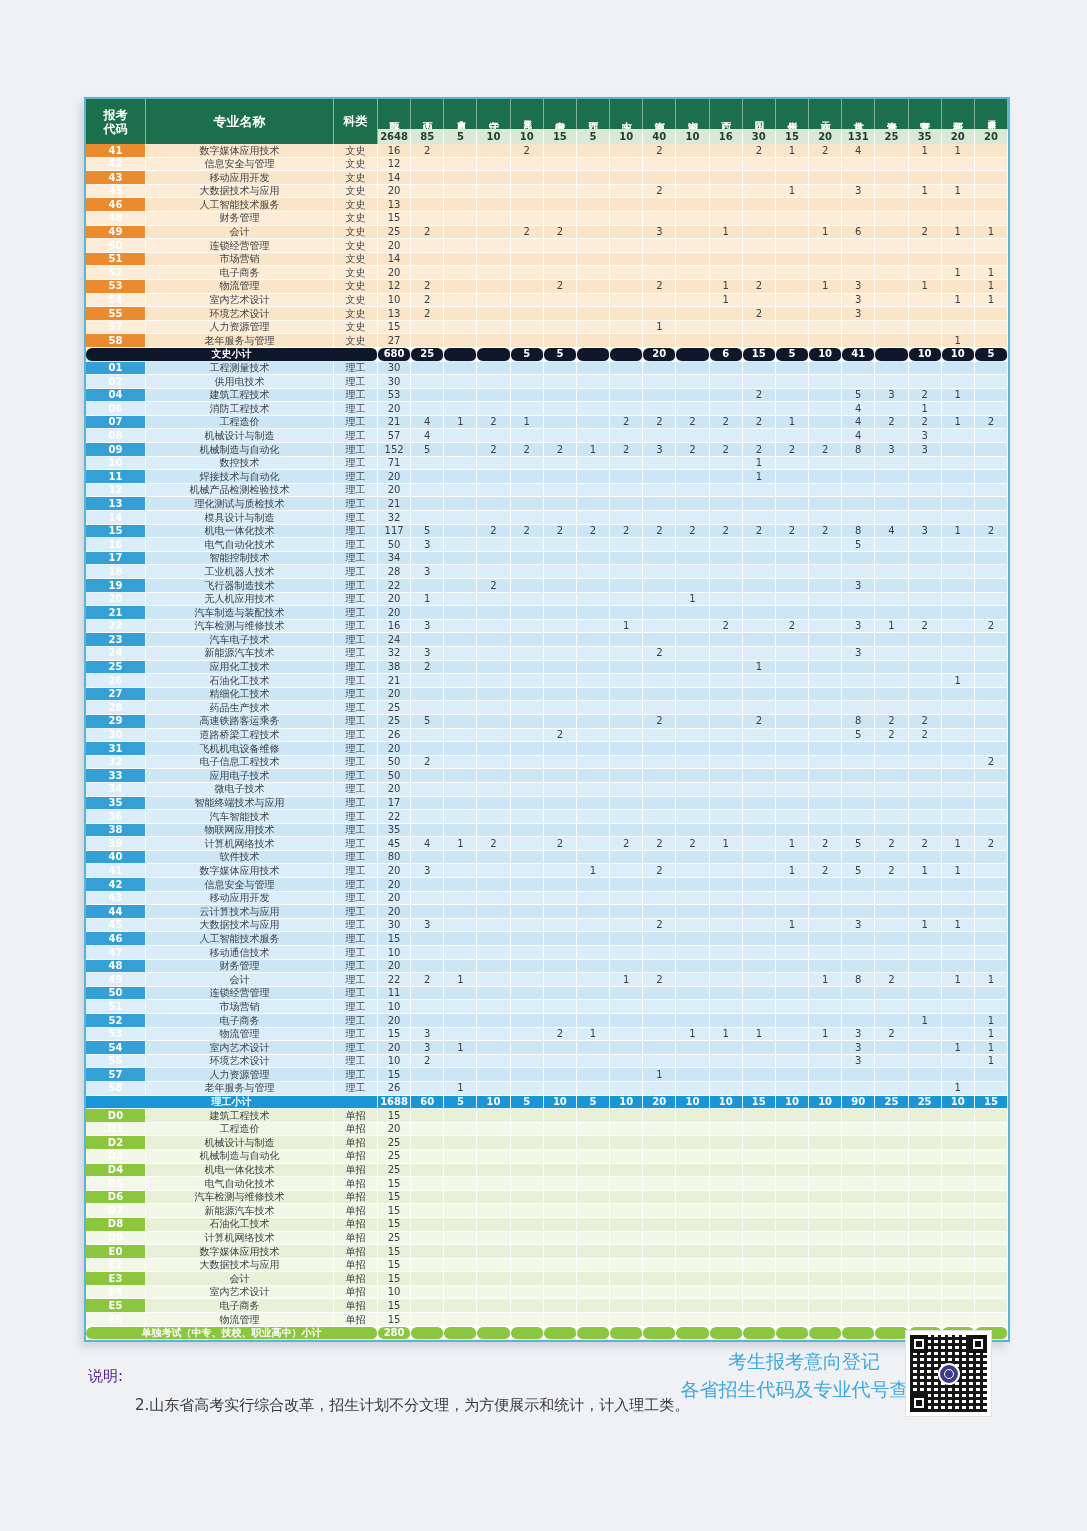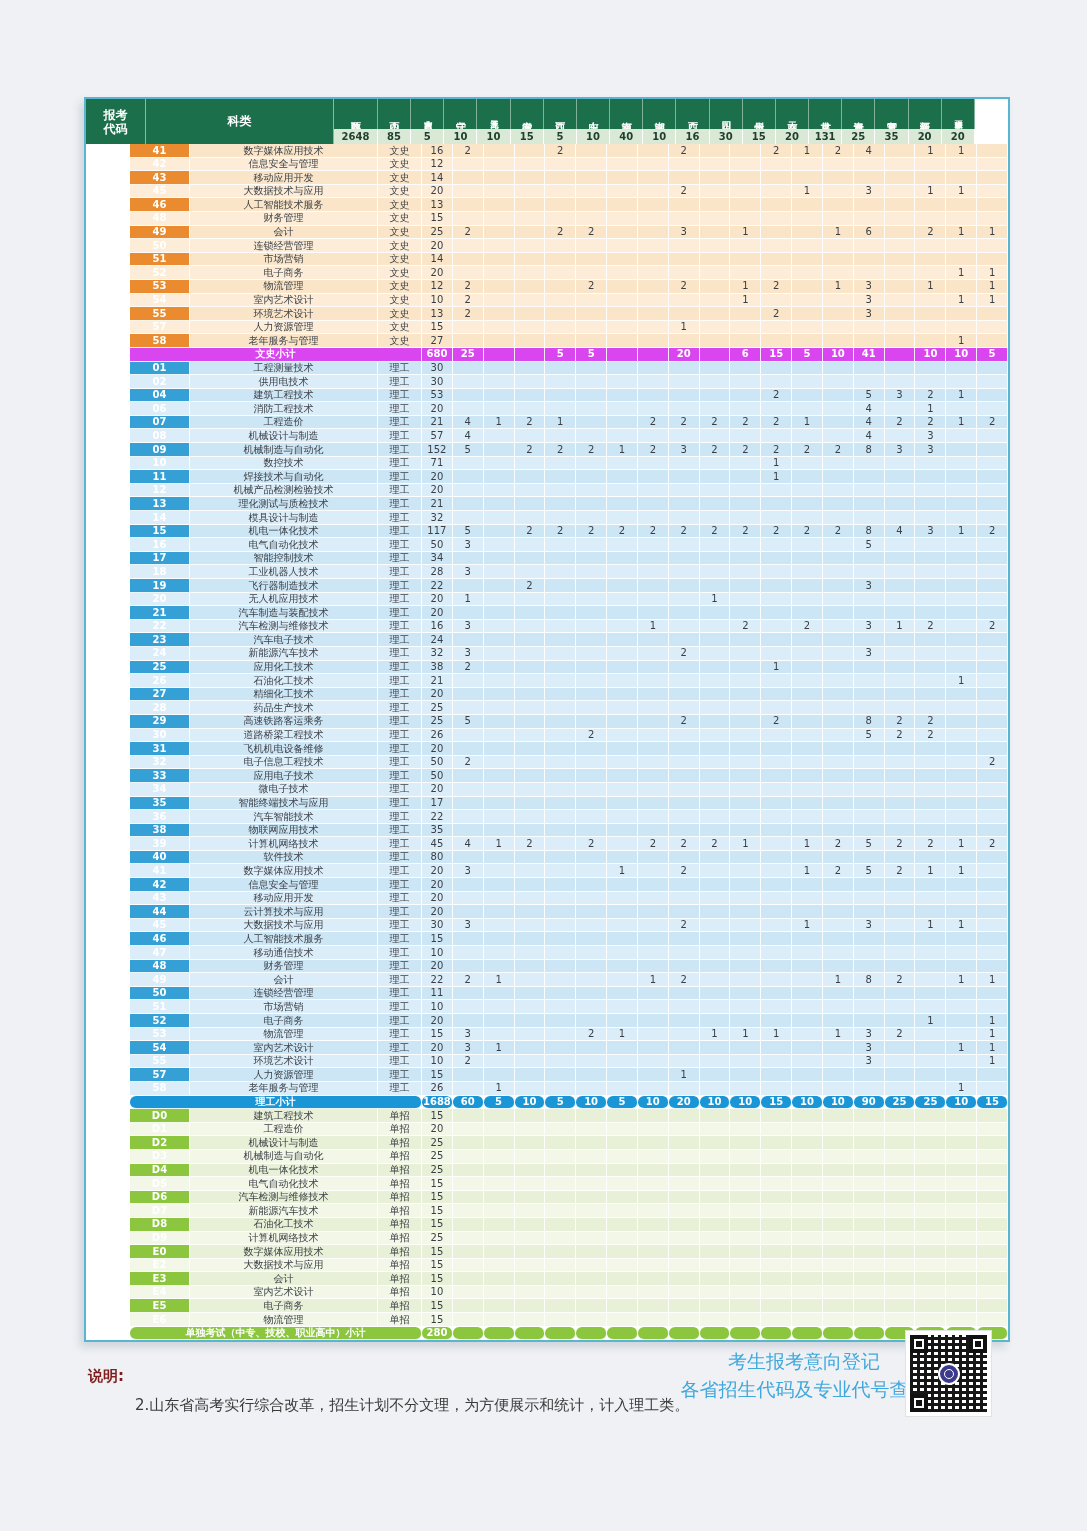--- a/index.html
+++ b/index.html
@@ -14,46 +14,46 @@
   .thcode{flex-direction:column;font-size:12px;line-height:14px;}
   .thname{font-size:13px;}
   .thcat{font-size:12px;}
   .prov{display:flex;flex-direction:column;min-width:0;}
   .prov-name{height:30px;background:#1b6f4a;display:flex;align-items:center;justify-content:center;
              border-right:1px solid rgba(255,255,255,.45);box-sizing:border-box;}
   .vtext{writing-mode:vertical-rl;text-orientation:upright;color:#fff;font-weight:bold;font-size:10px;line-height:1;}
   .v3{font-size:8px;}
   .prov-total{height:15px;background:#d9e9d6;color:#22402e;font-size:10px;font-weight:600;
               display:flex;align-items:center;justify-content:center;border-right:1px solid #fff;box-sizing:border-box;}
-  .tbody{display:block;padding-left:44px;}
+  .tbody{display:block;}
   .row{display:grid;grid-template-columns:60px 188px 44px repeat(19,minmax(0,1fr));height:13.6px;}
   .cell{display:flex;align-items:center;justify-content:center;font-size:10px;line-height:13.6px;
         border-right:1px solid rgba(255,255,255,.9);border-bottom:1px solid rgba(255,255,255,.9);
         box-sizing:border-box;overflow:hidden;white-space:nowrap;color:#3a3f45;}
   .cell.code{color:#fff;font-weight:600;}
   .cell.stlabel{grid-column:1 / span 3;font-weight:bold;}
   
   .sec-ws .cell{background:#fae5c8;}
   .sec-ws .row:nth-child(even) .cell{background:#fcecd8;}
   .sec-ws .cell.code{background:#e98b2e;}
-  .sec-ws .row.subtotal .cell{background:#d946ef;color:#fff;font-weight:bold;}
+  .sec-ws .row.subtotal .cell{background:#0f172a;color:#fff;font-weight:bold;border-radius:6px;}
   
   .sec-lg .cell{background:#cde6f5;}
   .sec-lg .row:nth-child(even) .cell{background:#dcedfa;}
   .sec-lg .cell.code{background:#35a0d6;}
-  .sec-lg .row.subtotal .cell{background:#1a96d6;color:#fff;font-weight:bold;border-radius:6px;}
+  .sec-lg .row.subtotal .cell{background:#1a96d6;color:#fff;font-weight:bold;}
   
   .sec-dz .cell{background:#e8f1d7;}
   .sec-dz .row:nth-child(even) .cell{background:#f2f7e7;}
   .sec-dz .cell.code{background:#8cc63f;}
   .sec-dz .row.subtotal .cell{background:#8cc63f;color:#fff;font-weight:bold;border-radius:6px;}
   
   .notes{position:absolute;left:88px;top:1362px;font-size:15px;color:#3a3a3a;line-height:29px;}
   .notes-line{display:flex;}
-  .note-label{color:#7f1d1d;font-weight:bold;margin-right:4px;}
+  .note-label{color:#4c1d95;font-weight:normal;margin-right:4px;}
   .note-indent{margin-left:47px;}
   .links{position:absolute;left:676px;top:1347px;width:256px;text-align:center;font-size:19px;
          color:#3fa8dd;line-height:28px;}
   .links div{cursor:pointer;}
   .qr{position:absolute;left:905px;top:1330px;width:87px;height:87px;background:#fff;
       border:1px solid #e2e2e2;box-sizing:border-box;}
   .qr-pattern{position:absolute;inset:4px;
       background-image:repeating-linear-gradient(90deg,#161616 0 3px,transparent 3px 7px),
                        repeating-linear-gradient(0deg,#161616 0 3px,#fff 3px 6px);}
   .finder{position:absolute;width:18px;height:18px;background:#fff;border:4px solid #111;box-sizing:border-box;}
@@ -67,20 +67,21 @@
 <body>
 
 <div class="sheet">
 
   <div class="tbl">
     <div class="thead">
       <div class="th thcode">
         <span>报考</span>
         <span>代码</span>
       </div>
+      <div class="th thname">专业名称</div>
       <div class="th thcat">科类</div>
     <div class="prov">
           <div class="prov-name">
             <div class="vtext">陕西</div>
           </div>
           <div class="prov-total">2648</div>
         </div>
         <div class="prov">
           <div class="prov-name">
             <div class="vtext">山西</div>

